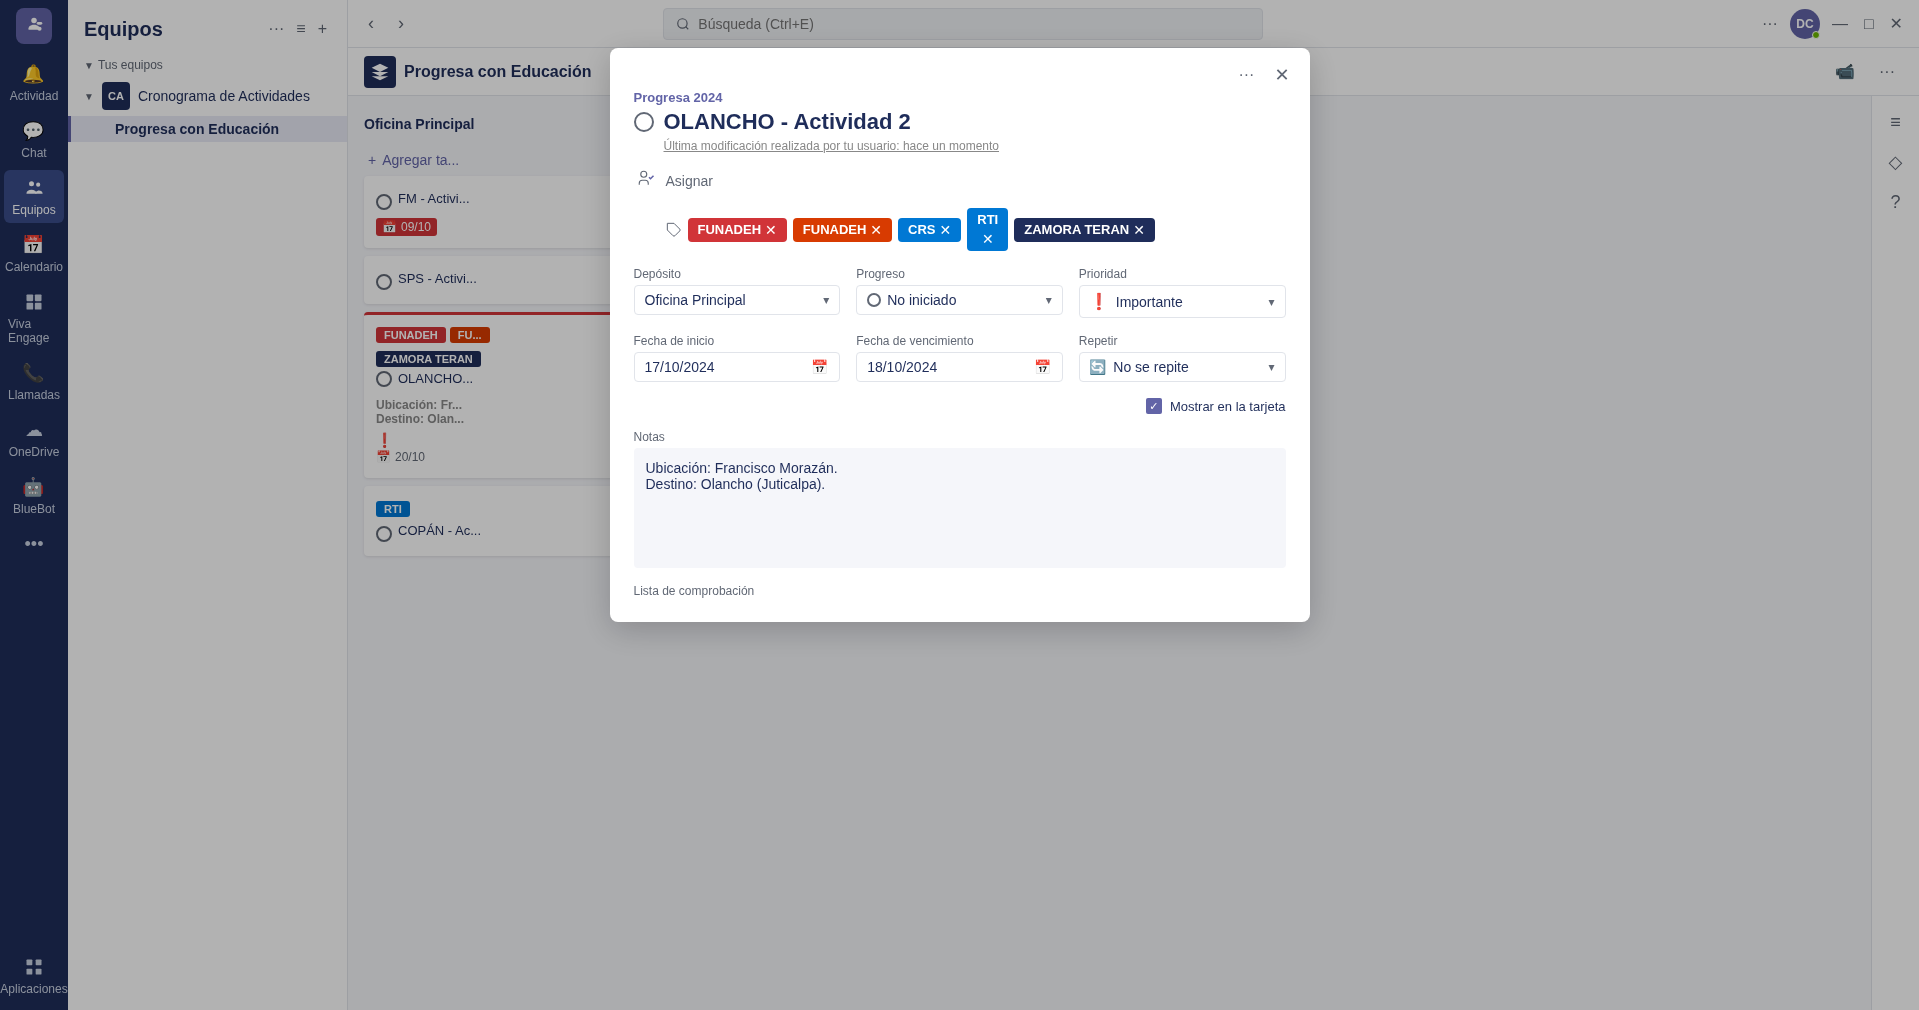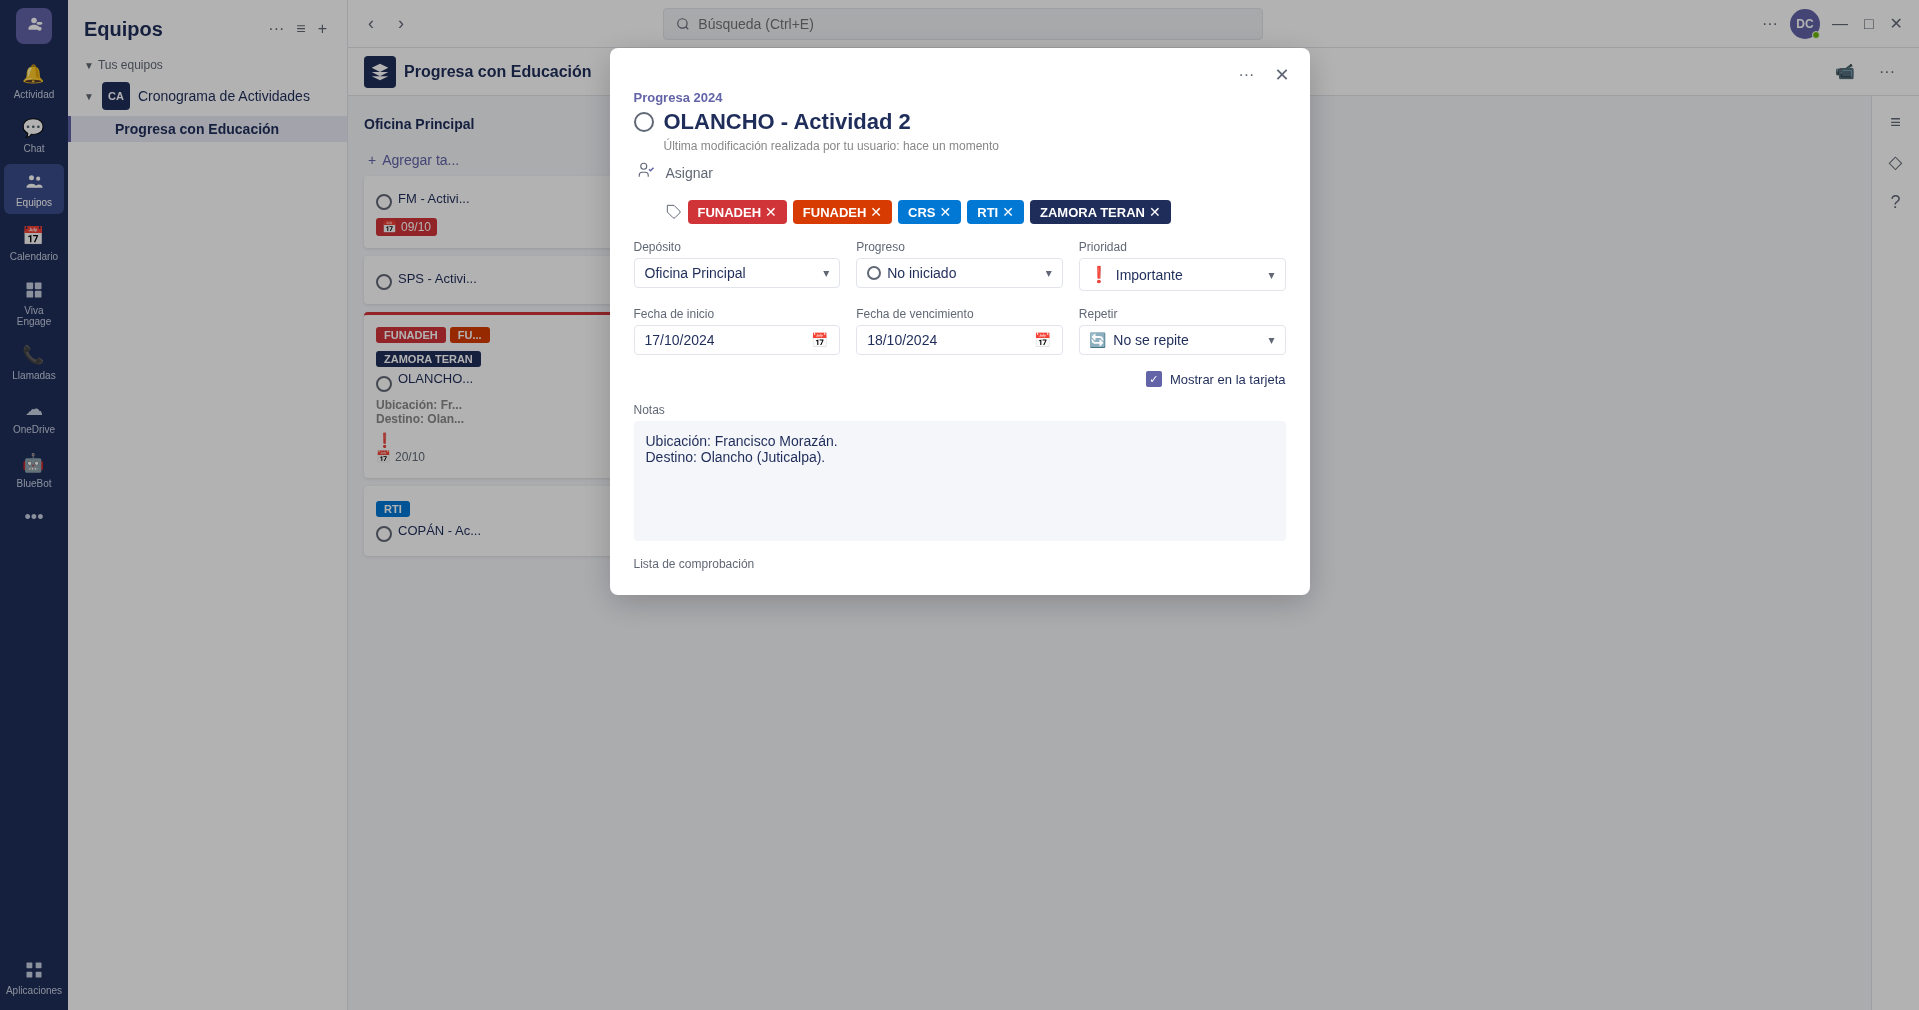--- a/index.html
+++ b/index.html
@@ -31,21 +31,21 @@
     }
     .sidebar-icon-item.active {
       background: #3a4d8a;
       color: #fff;
     }
     .sidebar-icon-item .icon-shape {
       width: 24px; height: 24px;
       display: flex; align-items: center; justify-content: center;
       font-size: 18px;
     }
-    .sidebar-icon-item .icon-label { font-size: 10px; text-align: center; }
+    .sidebar-icon-item .icon-label { font-size: 12px; }
 
     
     .teams-logo {
       width: 36px; height: 36px;
       background: #6264a7;
       border-radius: 8px;
       display: flex; align-items: center; justify-content: center;
       color: white;
       font-weight: bold;
       font-size: 20px;
@@ -333,21 +333,21 @@
     .tag {
       padding: 2px 8px;
       border-radius: 3px;
       font-size: 11px;
       font-weight: 600;
       color: white;
     }
     .tag-funadeh { background: #d13438; }
     .tag-funadeh-orange { background: #d83b01; }
     .tag-crs { background: #0078d4; }
-    .tag-rti { background: #0078d4; }
+    .tag-rti { background: #0078d4; flex-direction: column; }
     .tag-zamora { background: #1f2d5a; }
     .planner-card-date {
       display: flex;
       align-items: center;
       gap: 4px;
       font-size: 12px;
       color: #fff;
       background: #d13438;
       border-radius: 3px;
       padding: 2px 6px;
@@ -455,22 +455,23 @@
       font-weight: 600;
       color: #1f2d5a;
       display: flex;
       align-items: center;
       gap: 10px;
       margin-bottom: 4px;
     }
     .modal-modified {
       font-size: 12px;
       color: #888;
-      margin-bottom: 8px;
+      margin-bottom: 16px;
       padding-left: 30px;
+      text-decoration: underline;
     }
     .modal-section {
       display: flex;
       align-items: center;
       gap: 8px;
       margin-bottom: 16px;
     }
     .modal-section-icon {
       color: #616875;
       font-size: 18px;
@@ -808,21 +809,21 @@
         </div>
 
         <div class="planner-card red-border">
           <div class="planner-card-tags">
             <span class="tag tag-funadeh">FUNADEH</span>
             <span class="tag tag-funadeh-orange">FU...</span>
           </div>
           <div style="margin-bottom:4px;">
             <span class="tag tag-zamora">ZAMORA TERAN</span>
           </div>
-          <div style="display:flex;align-items:flex-end;gap:6px;margin-bottom:6px;">
+          <div style="display:flex;align-items:flex-start;gap:6px;margin-bottom:6px;">
             <div style="width:16px;height:16px;border-radius:50%;border:2px solid #616875;flex-shrink:0;"></div>
             <div class="planner-card-title">OLANCHO...</div>
           </div>
           <div style="font-size:12px;color:#888;margin-bottom:6px;font-weight:bold;">
             Ubicación: Fr...<br>Destino: Olan...
           </div>
           <div class="priority-icon">❗</div>
           <div class="planner-card-date-normal">
             <span>📅</span>
             <span>20/10</span>

